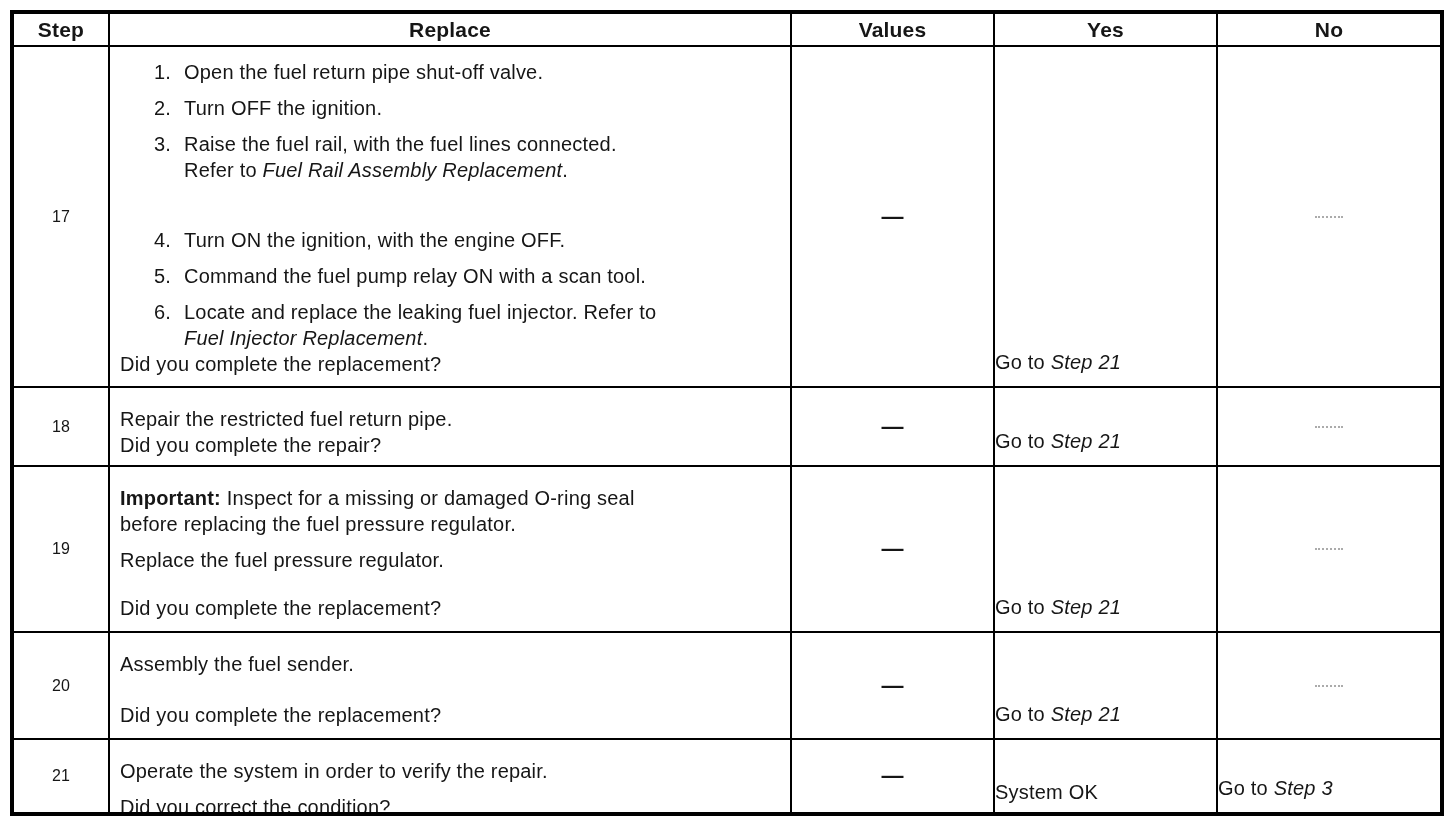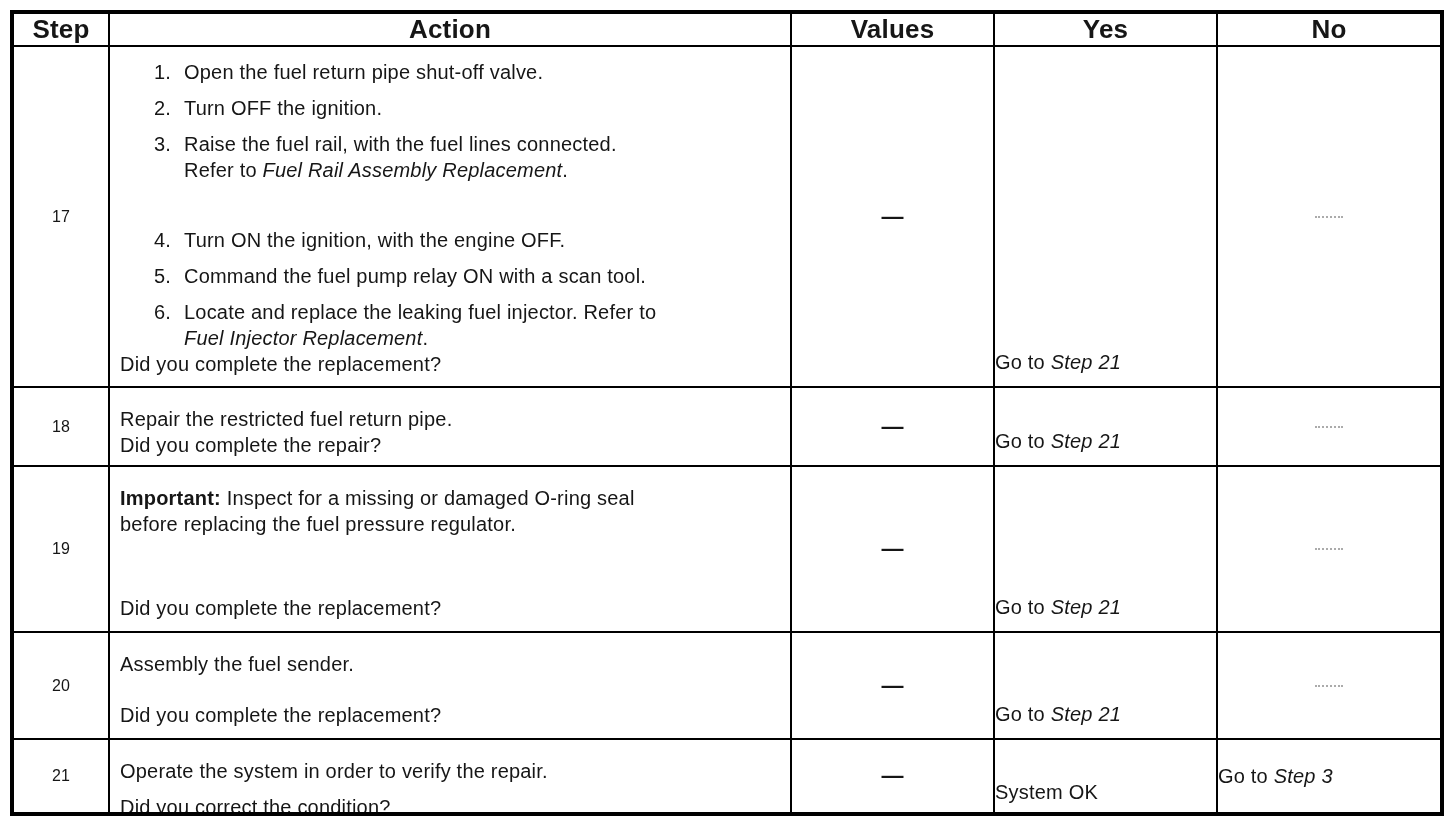--- a/index.html
+++ b/index.html
@@ -12,21 +12,21 @@
     position:absolute;left:10px;top:10px;width:1434px;height:806px;
     border:4px solid #000;box-sizing:border-box;
     display:grid;
     grid-template-columns:96px 682px 203px 223px 222px;
     grid-template-rows:33px 341px 79px 166px 107px 72px;
   }
   .c{border-right:2px solid #000;border-bottom:2px solid #000;box-sizing:border-box;overflow:hidden;}
   .nr{border-right:none;}
   .nb{border-bottom:none;}
   .hc{display:flex;align-items:center;justify-content:center;
-      font-weight:bold;font-size:26px;letter-spacing:0.2px;}
+      font-weight:bold;font-size:21px;letter-spacing:0.2px;}
   .stepc{display:flex;align-items:center;justify-content:center;font-size:16px;}
   .actc{padding:8px 12px 8px 10px;font-size:20px;line-height:26px;letter-spacing:0.2px;
         display:flex;flex-direction:column;}
   .oli{display:flex;padding-left:34px;margin-top:10px;}
   .oli .num{width:30px;flex:none;}
   .oli .itext{flex:1;}
   .gap-before{margin-top:44px;}
   .question{margin-top:auto;padding-bottom:2px;}
   .q-fixed{margin-top:10px;}
   .valc{display:flex;align-items:center;justify-content:center;}
@@ -42,21 +42,21 @@
 </style>
 </head>
 <body>
 
 <div class="tbl">
 
   <div class="c hc">
       <span>Step</span>
     </div>
   <div class="c hc">
-      <span>Action</span>
+      <span>Replace</span>
     </div>
   <div class="c hc">
       <span>Values</span>
     </div>
   <div class="c hc">
       <span>Yes</span>
     </div>
   <div class="c hc nr">
       <span>No</span>
     </div>
@@ -123,20 +123,21 @@
     </div>
 
   <div class="c stepc">
       <span>19</span>
     </div>
   <div class="c actc">
     <div class="para">
       <b>Important:</b><span> Inspect for a missing or damaged O-ring seal</span><br>
       <span>before replacing the fuel pressure regulator.</span>
     </div>
+    <div class="line">Replace the fuel pressure regulator.</div>
     <div class="question">Did you complete the replacement?</div>
   </div>
   <div class="c valc">
       <span class="dash">—</span>
     </div>
   <div class="c yesc">
     <span><span>Go to </span><i>Step 21</i></span>
   </div>
   <div class="c nr noc-art">
       <span class="faint-dash"></span>
@@ -165,17 +166,17 @@
   <div class="c nb actc">
     <div class="para">Operate the system in order to verify the repair.</div>
     <div class="question q-fixed">Did you correct the condition?</div>
   </div>
   <div class="c nb valc">
       <span class="dash">—</span>
     </div>
   <div class="c nb yesc" style="padding-bottom:8px;">
     <span>System OK</span>
   </div>
-  <div class="c nb nr noc-text" style="padding-bottom:24px;">
+  <div class="c nb nr noc-text" style="padding-bottom:12px;">
     <span><span>Go to </span><i>Step 3</i></span>
   </div>
 
 </div>
 
 </body></html>

